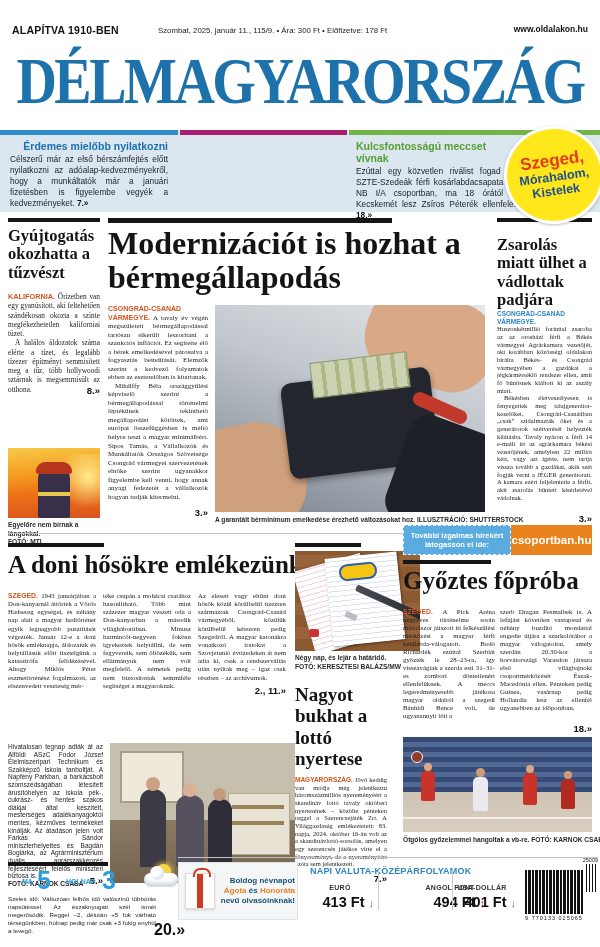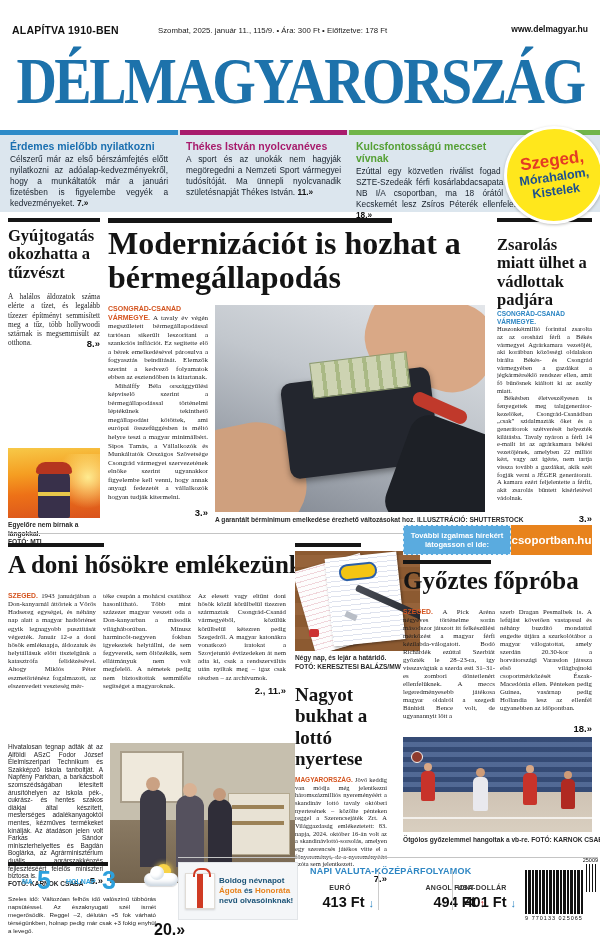--- a/index.html
+++ b/index.html
@@ -59,21 +59,21 @@
   .wtext{left:8px;top:895px;width:148px;font-size:6.2px;line-height:1.3;color:#222;text-align:justify;position:absolute;}
   .wicon{position:absolute;left:140px;top:864px;width:46px;height:28px;}
   .wicon .sun{position:absolute;left:16px;top:0;width:15px;height:15px;border-radius:50%;background:#f8d348;box-shadow:0 0 4px 2px rgba(248,211,72,.6);}
   .wicon .cloud{position:absolute;left:4px;top:9px;width:34px;height:13px;background:#fff;border-radius:8px;box-shadow:inset 0 -3px 4px #c9d4df,0 1px 1px rgba(0,0,0,.15);}
   .wicon .cloud:before{content:"";position:absolute;left:6px;top:-7px;width:14px;height:14px;border-radius:50%;background:#fff;box-shadow:inset -2px -2px 3px #dbe3ea;}
   
   .giftbox{left:178px;top:862px;width:120px;height:58px;background:#f4f6f8;border:1px solid #e2e5e8;box-sizing:border-box;position:absolute;display:flex;align-items:center;}
   .gift{position:relative;width:28px;height:34px;margin:0 4px 0 6px;background:#fdfdfd;border:1px solid #e0dcd6;box-shadow:0 1px 2px rgba(0,0,0,.15);}
   .gift:before{content:"";position:absolute;left:11px;top:0;width:6px;height:100%;background:#cf3a23;}
   .gift:after{content:"";position:absolute;left:7px;top:-6px;width:14px;height:7px;border:2px solid #cf3a23;border-bottom:none;border-radius:7px 7px 0 0;background:transparent;}
-  .gifttext{font-size:8px;font-weight:bold;color:#1a5276;line-height:1.25;width:76px;text-align:left;}
+  .gifttext{font-size:8px;font-weight:bold;color:#1a5276;line-height:1.25;width:76px;text-align:right;}
   .gifttext .nm{color:#e8831d;}
   
   .curr-title{left:310px;top:866px;font-size:9px;font-weight:bold;color:#2d86c3;letter-spacing:.2px;position:absolute;}
   .ccol{position:absolute;top:884px;width:68px;text-align:center;}
   .ccol .cl{font-size:7px;font-weight:bold;color:#333;letter-spacing:.3px;}
   .ccol .cv{font-size:14.5px;font-weight:bold;color:#101010;margin-top:3px;text-align:right;}
   .arr{font-size:11px;font-weight:bold;}
   .arr.down{color:#2d86c3;}
   .arr.up{color:#cc2222;}
   .csep{position:absolute;top:870px;width:1px;height:40px;background:#ccc;}
@@ -88,50 +88,47 @@
   
   .art>div{position:absolute;}
 </style>
 </head>
 <body>
 
 <div id="page">
 
   <div class="abs founded">ALAPÍTVA 1910-BEN</div>
   <div class="abs dateline">Szombat, 2025. január 11., 115/9.  •  Ára: 300 Ft •  Előfizetve: 178 Ft</div>
-  <div class="abs website">www.delmagyar.hu</div>
+  <div class="abs website">www.oldalakon.hu</div>
   <div class="abs masthead serif">DÉLMAGYARORSZÁG</div>
 
   <div class="abs strip">
     <div class="tbar" style="left:0;width:178px;background:#2e8bc8;"></div>
     <div class="tbar" style="left:180px;width:167px;background:#a81c6d;"></div>
     <div class="tbar" style="left:349px;width:251px;background:#71b54a;"></div>
 
     <div class="tcol" style="left:10px;width:158px;">
-      <div class="ttitle" style="color:#1a6fb0;">Érdemes mielőbb nyilatkozni</div>
+      <div class="ttitle" style="color:#1a6fb0;text-align:right;">Érdemes mielőbb nyilatkozni</div>
       <div class="tbody"><span>Célszerű már az első bérszámfejtés előtt nyilatkozni az adóalap-kedvezményekről, hogy a munkáltatók már a januári fizetésben is figyelembe vegyék a kedvezményeket.</span> <span class="tpage">7.»</span></div>
-    </div>
-    <div class="tcol" style="left:186px;width:155px;">
-      <div class="ttitle" style="color:#a81c6d;">Thékes István nyolcvanéves</div>
-      <div class="tbody"><span>A sport és az unokák nem hagyják megöregedni a Nemzeti Sport vármegyei tudósítóját. Ma ünnepli nyolcvanadik születésnapját Thékes István.</span> <span class="tpage">11.»</span></div>
     </div>
     <div class="tcol" style="left:356px;width:160px;">
       <div class="ttitle" style="color:#55a035;">Kulcsfontosságú meccset vívnak</div>
       <div class="tbody"><span>Ezúttal egy közvetlen riválist fogad az SZTE-Szedeák férfi kosárlabdacsapata az NB I/A csoportban, ma 18 órától a Kecskemét lesz Zsíros Péterék ellenfele.</span> <span class="tpage">18.»</span></div>
     </div>
   </div>
   <div class="badge">
     <div class="b1">Szeged,</div>
     <div class="b2">Mórahalom,</div>
     <div class="b2">Kistelek</div>
   </div>
 
   <div class="bar" style="left:8px;top:218px;width:92px;"></div>
   <div class="abs h-small" style="left:8px;top:227px;width:96px;">Gyújtogatás okozhatta a tűzvészt</div>
   <div class="copy" style="left:8px;top:292px;width:92px;font-size:7.3px;line-height:1.27;">
+    <p><span class="lead red">KALIFORNIA.</span> <span>Őrizetben van egy gyanúsított, aki feltehetően szándékosan okozta a szinte megfékezhetetlen kaliforniai tüzet.</span></p>
     <p><span>A halálos áldozatok száma elérte a tízet, és legalább tízezer építményt semmisített meg a tűz, több hollywoodi sztárnak is megsemmisült az otthona.</span> <span class="pref flt">8.»</span></p>
   </div>
   <div class="photo art" style="left:8px;top:448px;width:92px;height:70px;background:linear-gradient(175deg,#f7c948 0%,#f59e22 35%,#ed7117 62%,#d9531e 100%);">
     <div style="left:52px;top:6px;width:40px;height:58px;background:radial-gradient(circle at 70% 40%,rgba(255,240,150,.95),rgba(255,240,150,0) 70%);"></div>
     <div style="left:30px;top:22px;width:32px;height:48px;background:#38304a;border-radius:8px 8px 2px 2px;"></div>
     <div style="left:28px;top:14px;width:36px;height:12px;background:#b5351f;border-radius:10px 10px 3px 3px;"></div>
     <div style="left:30px;top:44px;width:32px;height:4px;background:#e8c84a;"></div>
   </div>
   <div class="abs caption" style="left:8px;top:521px;width:94px;">
     <span>Egyelőre nem bírnak a lángokkal.</span><br>

